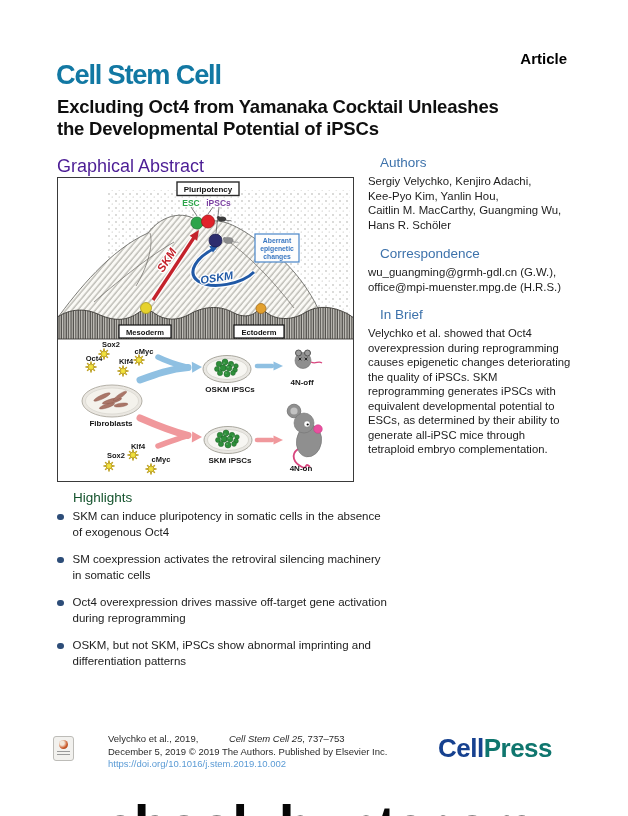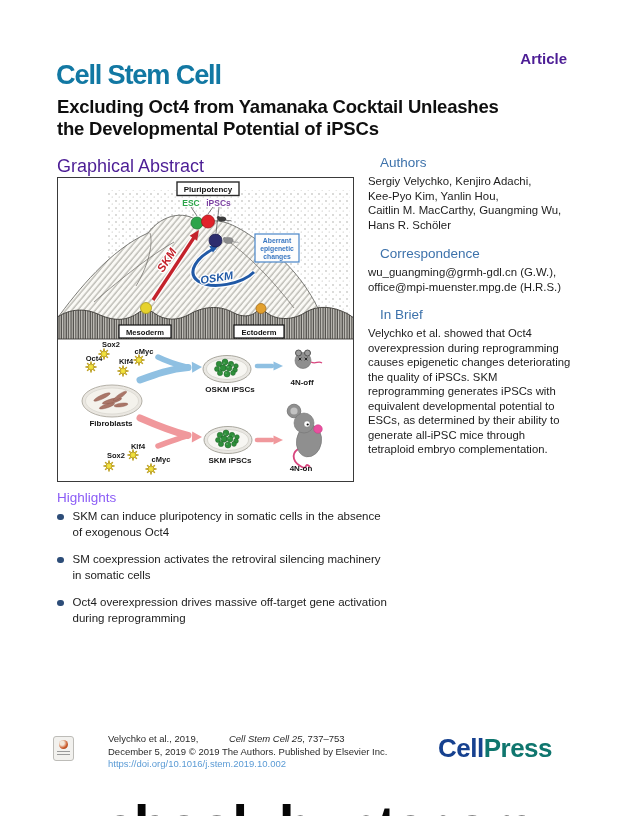--- a/index.html
+++ b/index.html
@@ -1,31 +1,31 @@
 <!DOCTYPE html>
 <html><head>
 <meta charset="utf-8">
 <style>
   html,body{margin:0;padding:0;background:#fff;}
   .page{position:relative;width:628px;height:816px;background:#fff;overflow:hidden;
         font-family:"Liberation Sans",sans-serif;color:#1c1c1c;}
-  .article-label{position:absolute;top:50px;right:61px;font-size:15px;font-weight:bold;color:#4c1d95;}
+  .article-label{position:absolute;top:50px;right:61px;font-size:15px;font-weight:bold;color:#000000;}
   .journal-logo{position:absolute;left:56px;top:59px;font-size:28px;font-weight:bold;color:#1278a3;
         letter-spacing:-1.2px;transform:scaleX(.97);transform-origin:left;}
   .title{position:absolute;left:57px;top:96px;font-size:18.5px;font-weight:bold;color:#0f0f0f;
         line-height:21.5px;letter-spacing:-.2px;margin:0;}
   .sec-heading{font-size:13.5px;color:#3d72ab;margin:0 0 4px 12px;}
   .ga-heading{position:absolute;left:57px;top:156px;font-size:18px;color:#4c1d95;}
   .figure-box{position:absolute;left:57px;top:177px;width:295px;height:303px;border:1.6px solid #3a3a3a;background:#fff;}
   .figure-box svg{display:block;font-family:"Liberation Sans",sans-serif;}
   .right-col{position:absolute;left:368px;top:155px;width:206px;}
   .names,.emails{font-size:11.4px;line-height:14.7px;color:#1c1c1c;}
   .mt{margin-top:13px;}
   .brief-text{font-size:11.3px;line-height:14.5px;color:#1c1c1c;}
-  .hl-heading{position:absolute;left:57px;top:490px;font-size:13.5px;color:#8b5cf6;}
+  .hl-heading{position:absolute;left:73px;top:490px;font-size:13.5px;color:#14532d;}
   .hl-list{position:absolute;left:57px;top:509px;width:332px;}
   .hl-item{display:flex;gap:9px;margin-bottom:12px;font-size:11.5px;line-height:15.5px;color:#1c1c1c;}
   .dot{flex:0 0 auto;width:6.5px;height:6.5px;border-radius:50%;background:#2d4d78;margin-top:4.5px;}
   .badge{position:absolute;left:53px;top:736px;width:21px;height:25px;border:1px solid #bdbcb8;border-radius:3px;
         background:#f2f1ee;display:flex;flex-direction:column;align-items:center;padding-top:3px;box-sizing:border-box;cursor:pointer;}
   .badge .circ{width:9px;height:9px;border-radius:50%;background:radial-gradient(circle at 35% 35%, #f3e7d8 0 25%, #cc5a28 60%, #8c3a18 100%);}
   .badge .bar{width:13px;height:1.6px;background:#9a9a9a;margin-top:1.6px;}
   .footer{position:absolute;left:108px;top:733px;font-size:9.5px;line-height:12.7px;color:#2a2a2a;}
   .footer .it{font-style:italic;margin-left:28px;}
   .doi{color:#5b9bd5;text-decoration:none;display:inline-block;}
@@ -290,20 +290,24 @@
       <span>SKM can induce pluripotency in somatic cells in the absence of exogenous Oct4</span>
     </div>
     <div class="hl-item">
       <span class="dot"></span>
       <span>SM coexpression activates the retroviral silencing machinery in somatic cells</span>
     </div>
     <div class="hl-item">
       <span class="dot"></span>
       <span>Oct4 overexpression drives massive off-target gene activation during reprogramming</span>
     </div>
+    <div class="hl-item">
+      <span class="dot"></span>
+      <span>OSKM, but not SKM, iPSCs show abnormal imprinting and differentiation patterns</span>
+    </div>
   </div>
 
   <div class="badge">
     <span class="circ"></span>
     <span class="bar"></span>
     <span class="bar"></span>
   </div>
 
   <div class="footer">
     <div><span>Velychko et al., 2019, </span><span class="it">Cell Stem Cell 25</span><span>, 737–753</span></div>

